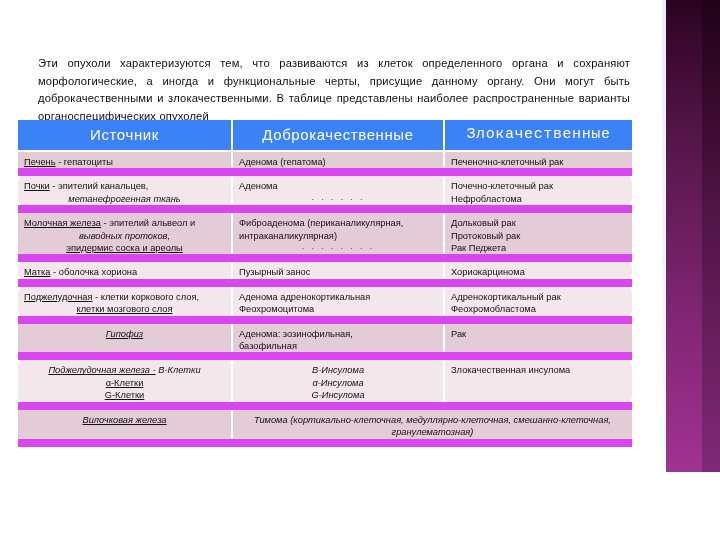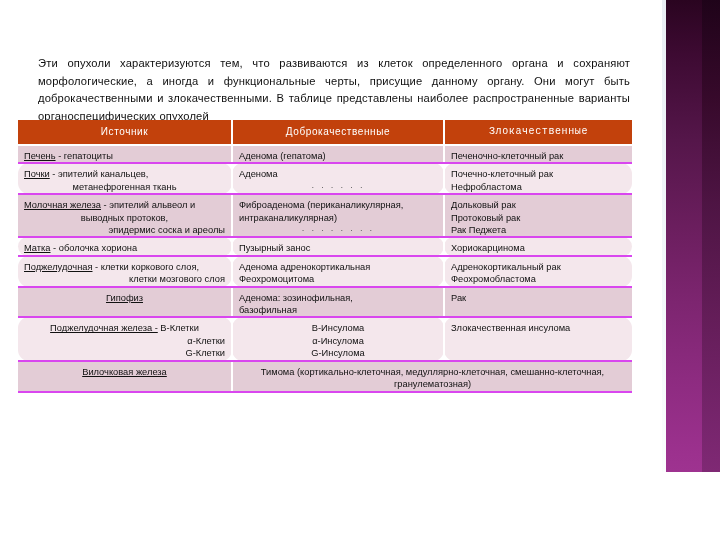--- a/index.html
+++ b/index.html
@@ -83,49 +83,49 @@
     width: 614px;
     table-layout: fixed;
     font-size: 9.3px;
     color: #111111;
   }
   table#organ-table col.c1 { width: 214px; }
   table#organ-table col.c2 { width: 212px; }
   table#organ-table col.c3 { width: 188px; }
 
   #organ-table thead th {
-    background: #c2410c;
+    background: #3b82f6;
     color: #ffffff;
-    font-size: 10px;
+    font-size: 15px;
     font-weight: normal;
     letter-spacing: 0.6px;
     padding: 6px 4px 7px 4px;
     border-right: 2px solid #ffffff;
     border-bottom: 2px solid #ffffff;
   }
   #organ-table thead th:last-child { border-right: none; font-family: Liberation Mono, monospace; }
 
   #organ-table tbody td {
     vertical-align: top;
     padding: 4px 6px 0 6px;
     border-right: 2px solid #ffffff;
-    border-bottom: 2px solid #d946ef;
+    border-bottom: 8px solid #d946ef;
     line-height: 12.4px;
   }
   #organ-table tbody td:last-child { border-right: none; }
 
   
   #organ-table tbody tr.odd  td { background: #e3ccd6; }
   #organ-table tbody tr.even td { background: #f4e7ec; border-radius: 11px; }
 
   .cell-line { display: block; white-space: nowrap; }
   .cell-line.wrap { white-space: normal; }
   .al-left   { text-align: left; }
-  .al-center { text-align: center; }
-  .al-right  { text-align: right; }
+  .al-center { text-align: center; font-style: italic; }
+  .al-right  { text-align: center; text-decoration: underline; }
   .u { text-decoration: underline; }
   .dots { letter-spacing: 2px; color: #5d5d5d; }
 </style>
 </head>
 <body>
 
 <div id="slide">
 
   <div id="right-band"></div>
   <div id="right-band-inner"></div>

